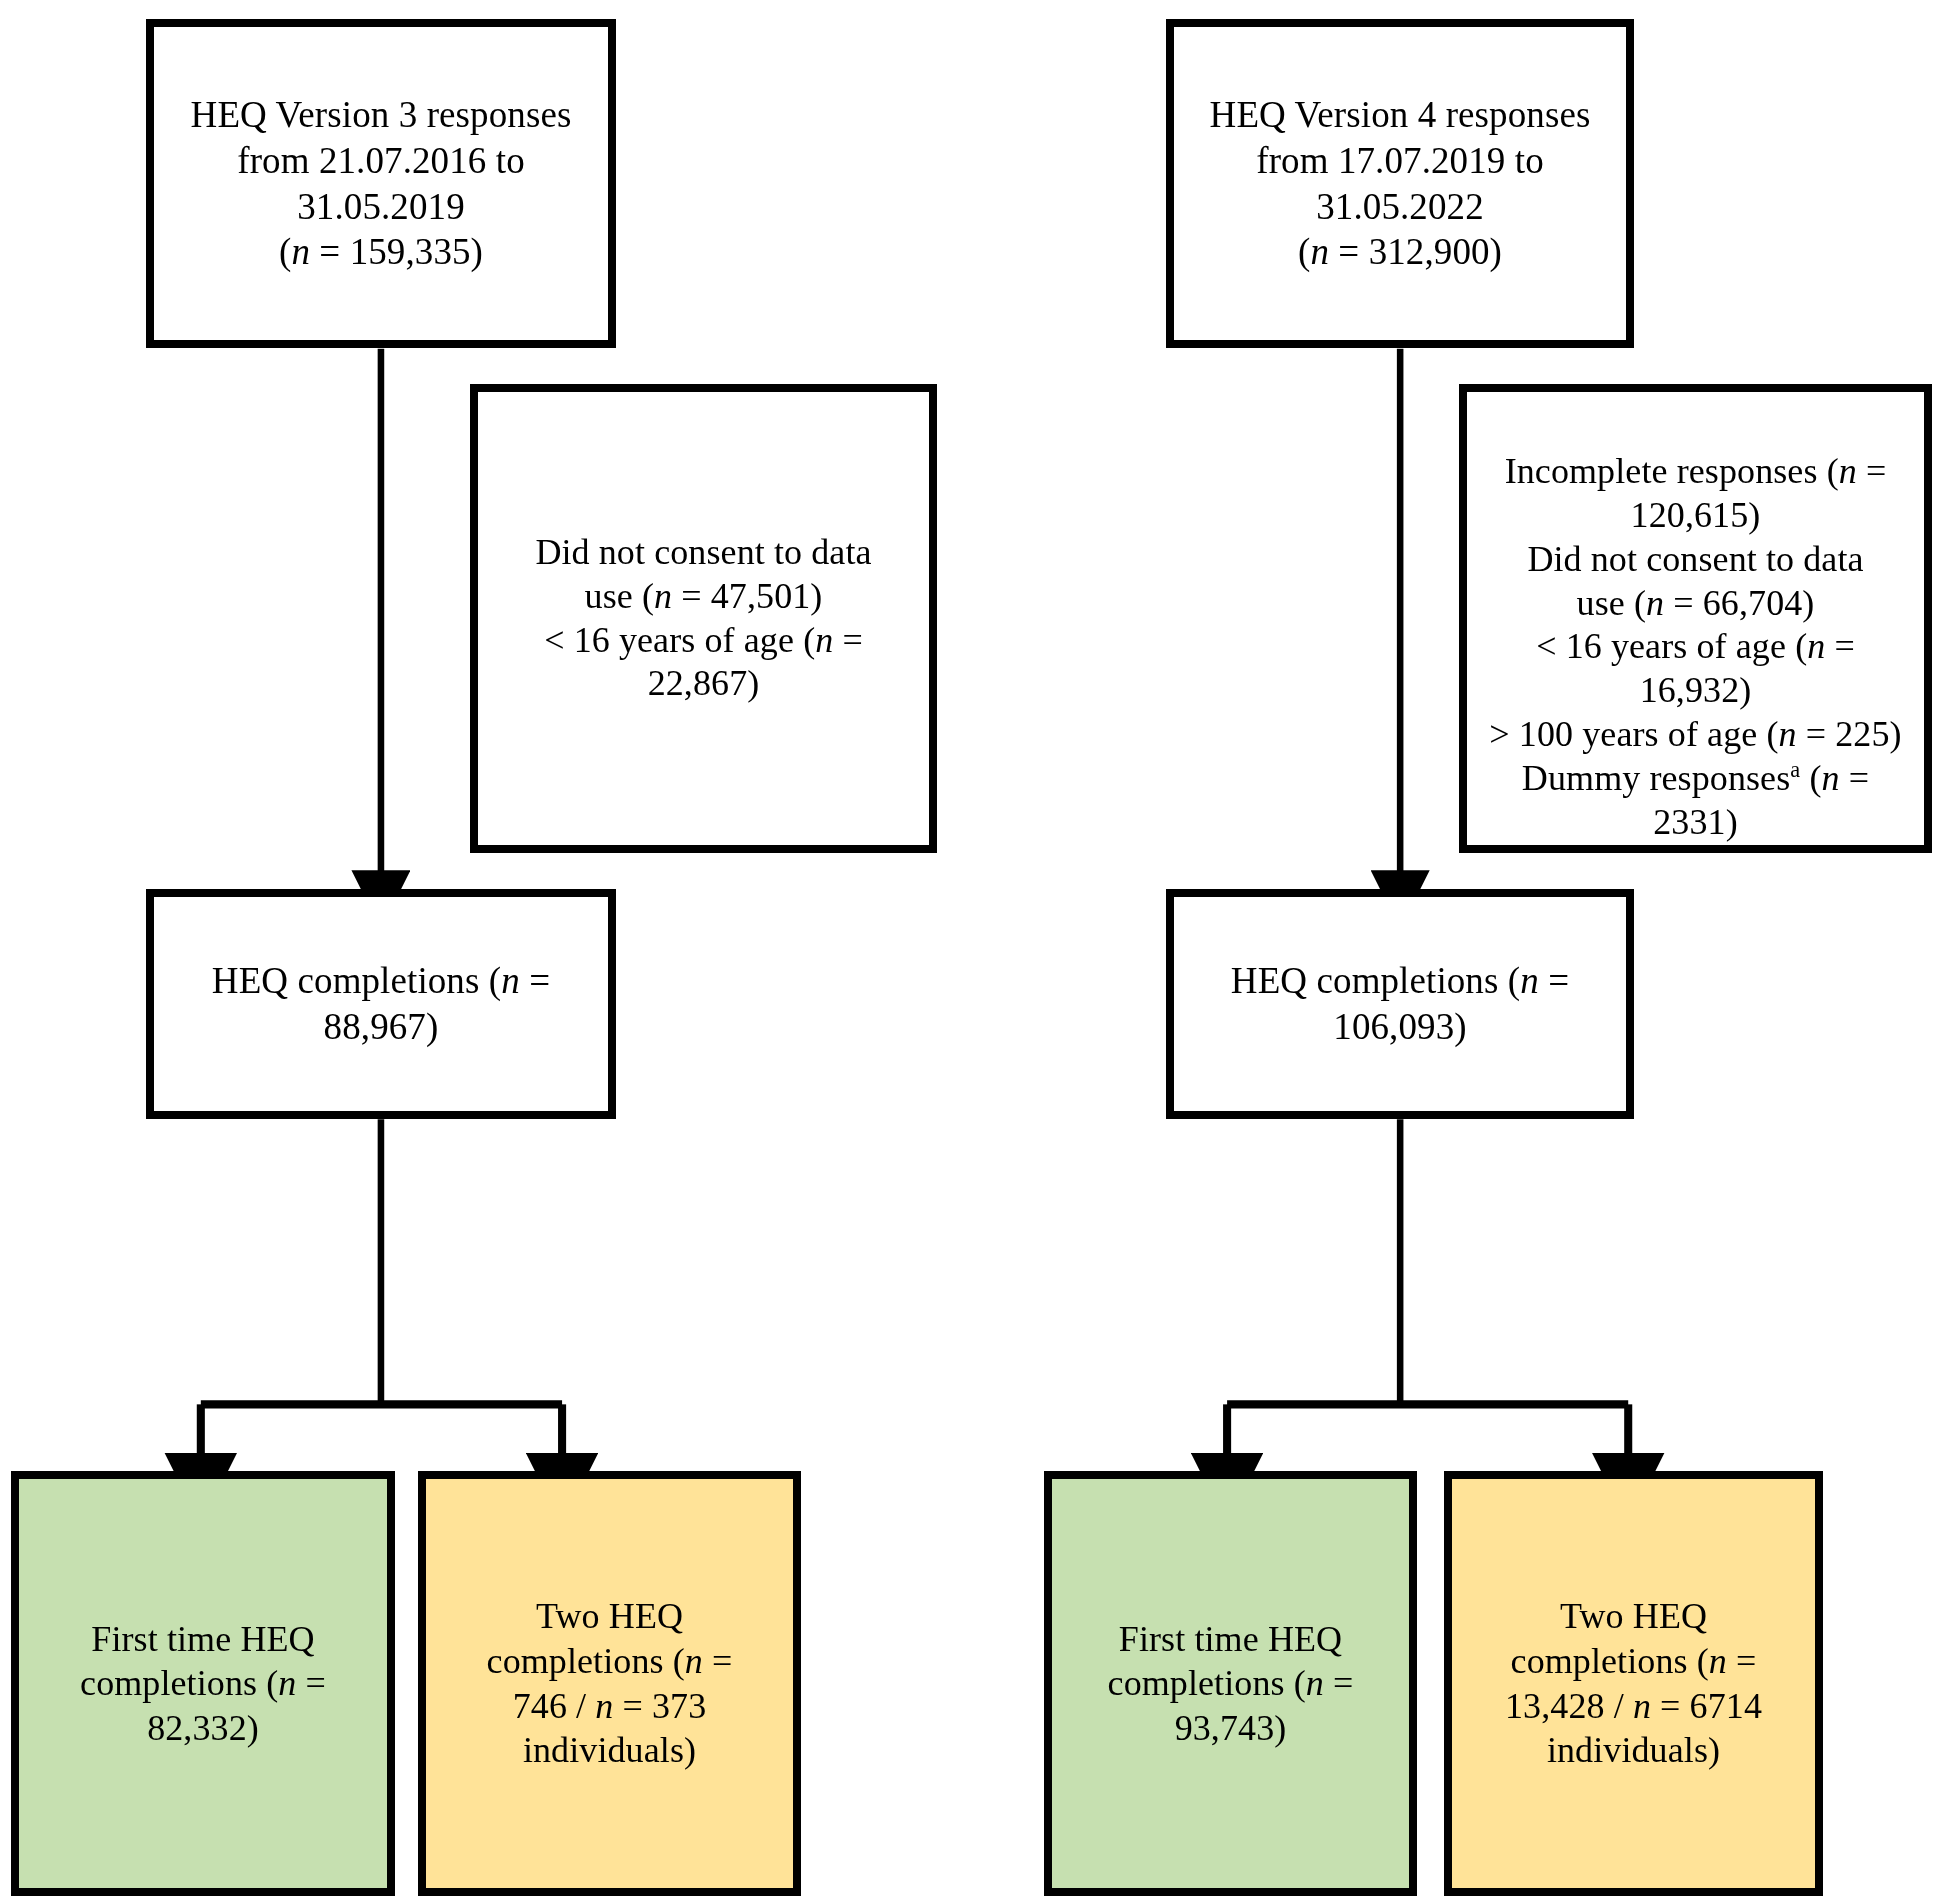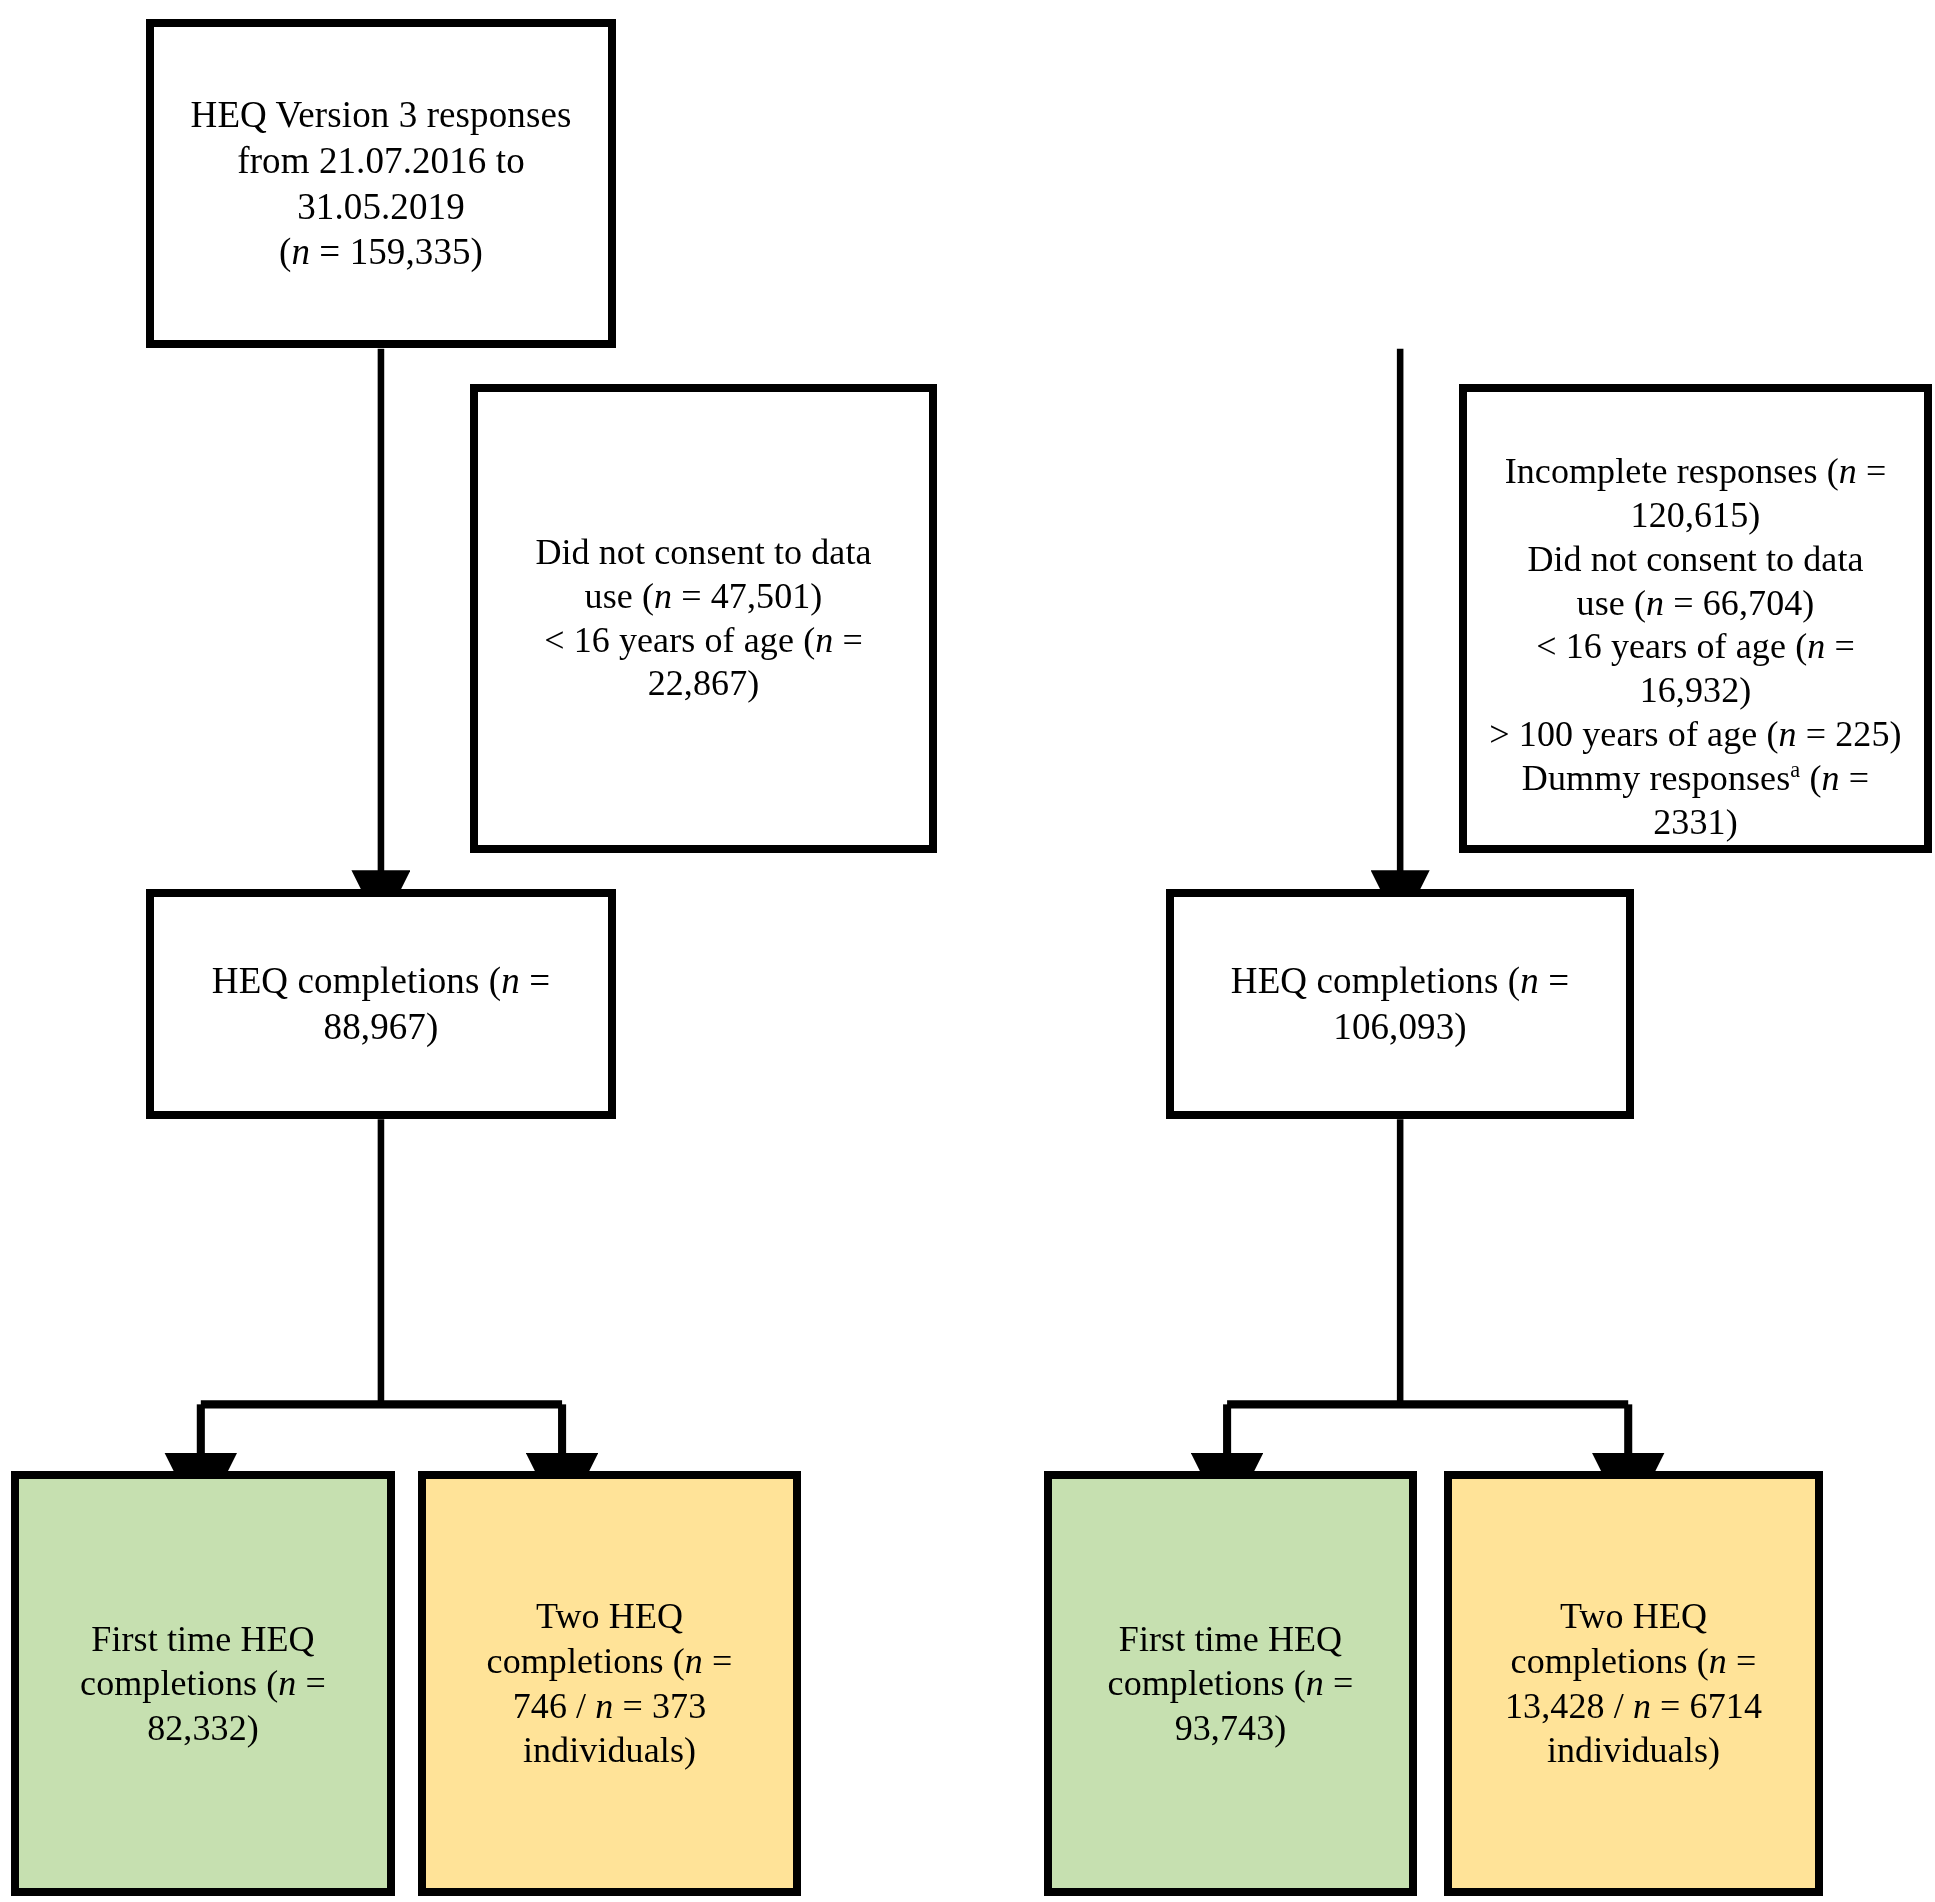--- a/index.html
+++ b/index.html
@@ -113,20 +113,23 @@
   </div>
 
   <div class="node leaf green" id="node-v3-first" style="background: rgb(198, 224, 176); border-color: rgb(0, 0, 0);">
     <span class="node-text">First time HEQ<br>completions (<i class="nitalic">n</i> =<br>82,332)</span>
   </div>
 
   <div class="node leaf yellow" id="node-v3-two" style="background: rgb(255, 227, 152); border-color: rgb(0, 0, 0);">
     <span class="node-text">Two HEQ<br>completions (<i class="nitalic">n</i> =<br>746 / <i class="nitalic">n</i> = 373<br>individuals)</span>
   </div>
 
+  <div class="node" id="node-v4-source" style="border-color: rgb(0, 0, 0);">
+    <span class="node-text">HEQ Version 4 responses<br>from 17.07.2019 to<br>31.05.2022<br>(<i class="nitalic">n</i> = 312,900)</span>
+  </div>
 
   <div class="node excl" id="node-v4-excl" style="border-color: rgb(0, 0, 0); align-items: flex-end;">
     <span class="node-text">Incomplete responses (<i class="nitalic">n</i> =<br>120,615)<br>Did not consent to data<br>use (<i class="nitalic">n</i> = 66,704)<br>&lt; 16 years of age (<i class="nitalic">n</i> =<br>16,932)<br>&gt; 100 years of age (<i class="nitalic">n</i> = 225)<br>Dummy responses<sup class="fn">a</sup> (<i class="nitalic">n</i> =<br>2331)</span>
   </div>
 
   <div class="node" id="node-v4-compl" style="border-color: rgb(0, 0, 0);">
     <span class="node-text">HEQ completions (<i class="nitalic">n</i> =<br>106,093)</span>
   </div>
 
   <div class="node leaf green" id="node-v4-first" style="background: rgb(198, 224, 176); border-color: rgb(0, 0, 0);">

